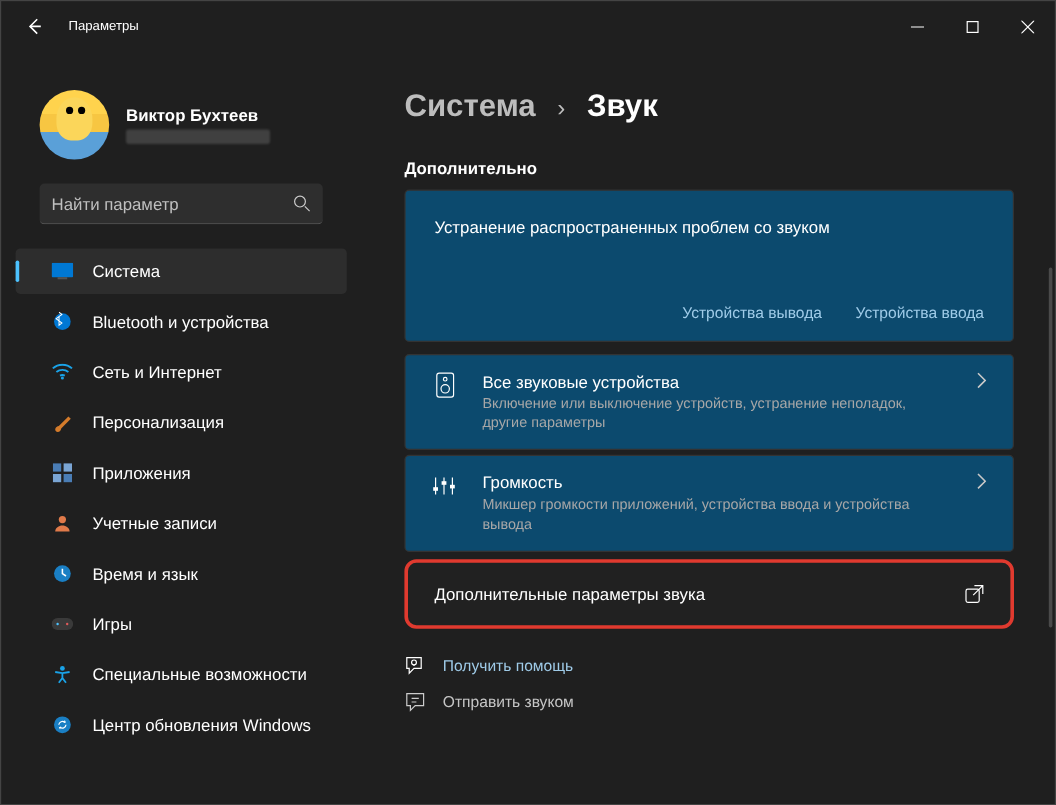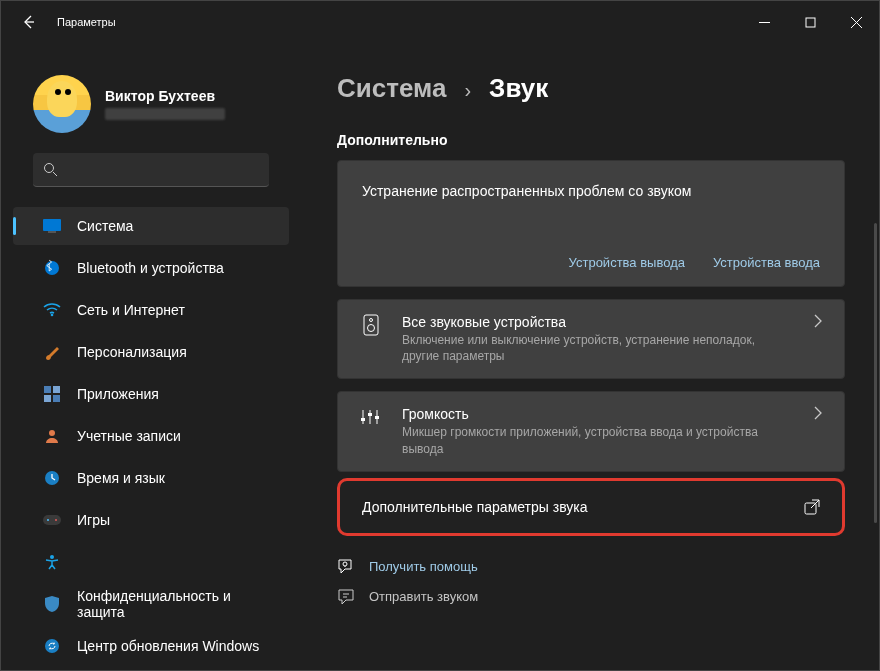--- a/index.html
+++ b/index.html
@@ -72,22 +72,22 @@
     position: absolute; right: 2px; top: 180px; width: 3px; height: 300px;
     background: #4a4a4a; border-radius: 2px;
   }
   .breadcrumbs { display: flex; align-items: baseline; gap: 18px; margin-bottom: 28px; }
   .crumb-parent { color: #bdbdbd; font-size: 26px; font-weight: 600; cursor: pointer; }
   .crumb-sep { color: #bdbdbd; font-size: 20px; }
   .crumb-current { color: #fff; font-size: 26px; font-weight: 600; }
   .section-label { color: #fff; font-size: 14px; font-weight: 600; margin-bottom: 10px; }
 
   .card {
-    background: #404040; border: 1px solid #333; border-radius: 4px;
-    margin-bottom: 4px; color: #fff; margin-right: 24px; margin-top: 12px;
+    background: #0c4a6e; border: 1px solid #333; border-radius: 4px;
+    margin-bottom: 4px; color: #fff; margin-right: 24px;
   }
   .trouble-card { padding: 22px 24px 16px; margin-bottom: 10px; }
   .trouble-title { font-size: 14px; }
   .trouble-links { display: flex; justify-content: flex-end; gap: 28px; margin-top: 56px; }
   .link { color: #9fcbe8; font-size: 13px; cursor: pointer; }
   .row-card {
     display: flex; gap: 20px; padding: 14px 22px; cursor: pointer;
   }
   .row-icon { width: 22px; height: 22px; display:flex; align-items:center; justify-content:center; color:#fff; flex-shrink:0;}
   .row-texts { flex: 1; display:flex; flex-direction:column; gap:2px; }
@@ -147,20 +147,21 @@
       <div class="user-block">
         <div class="avatar"></div>
         <div class="user-texts">
           <span class="user-name">Виктор Бухтеев</span>
           <span class="user-sub"></span>
         </div>
       </div>
 
       <div class="search-row">
         <div class="search-box">
+          <input placeholder="Найти параметр" style="">
           <svg width="15" height="15" viewBox="0 0 15 15">
               <circle cx="6" cy="6" r="4.5" stroke="#ccc" fill="none"></circle>
               <path d="M10 10l4 4" stroke="#ccc"></path>
             </svg>
         </div>
       </div>
 
       <div class="nav">
         <div class="nav-item active">
           <span class="nav-icon">
@@ -236,28 +237,21 @@
             </span>
           <span>Игры</span>
         </div>
         <div class="nav-item">
           <span class="nav-icon">
               <svg width="16" height="16" viewBox="0 0 16 16">
                 <circle cx="8" cy="3" r="2" fill="#1aa3e8"></circle>
                 <path d="M2 6l6 1 6-1M8 7v4m0 0l-3 4m3-4l3 4" stroke="#1aa3e8" stroke-width="1.5" fill="none"></path>
               </svg>
             </span>
-        </div>
-        <div class="nav-item">
-          <span class="nav-icon">
-              <svg width="14" height="16" viewBox="0 0 14 16">
-                <path d="M7 0l7 2v5c0 5-3 8-7 9-4-1-7-4-7-9V2z" fill="#3a8ac4"></path>
-              </svg>
-            </span>
-          <span>Конфиденциальность и защита</span>
+          <span>Специальные возможности</span>
         </div>
         <div class="nav-item">
           <span class="nav-icon">
               <svg width="16" height="16" viewBox="0 0 16 16">
                 <circle cx="8" cy="8" r="7" fill="#1a7fc4"></circle>
                 <path d="M5 8a3 3 0 015-2M11 8a3 3 0 01-5 2" stroke="#fff" fill="none"></path>
                 <path d="M10 4l1 2-2 .5M6 12l-1-2 2-.5" fill="#fff"></path>
               </svg>
             </span>
           <span>Центр обновления Windows</span>

